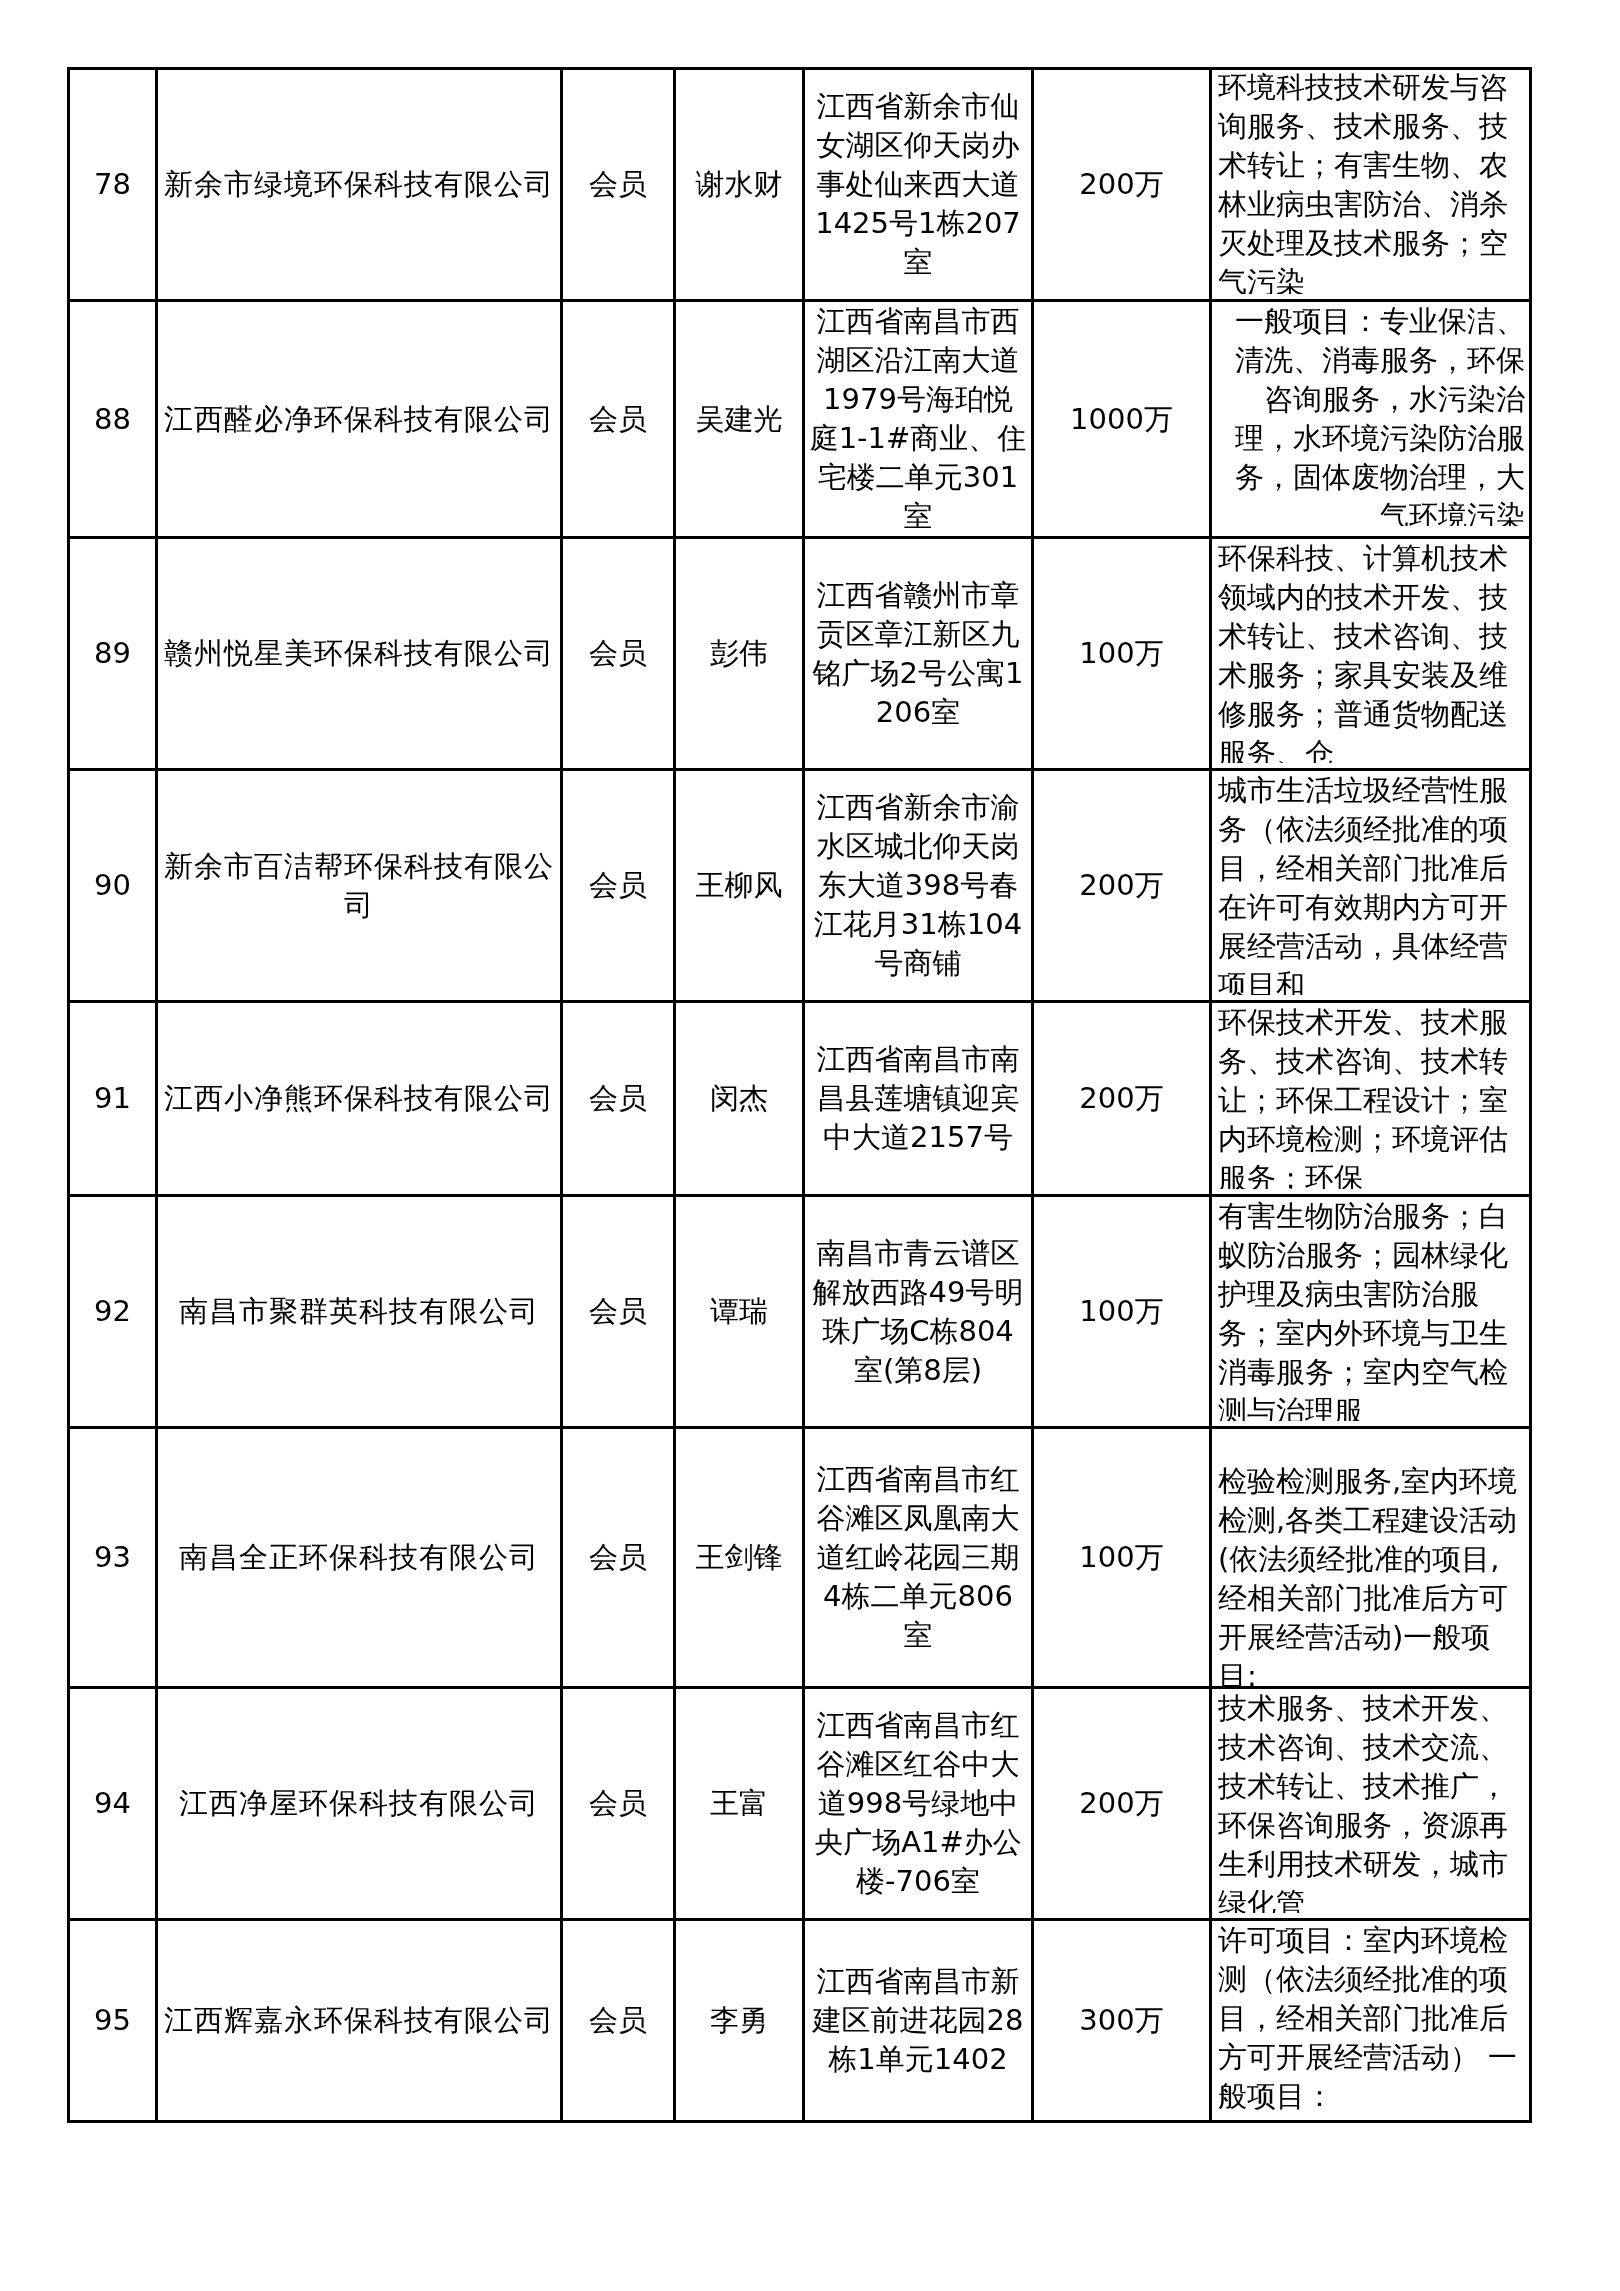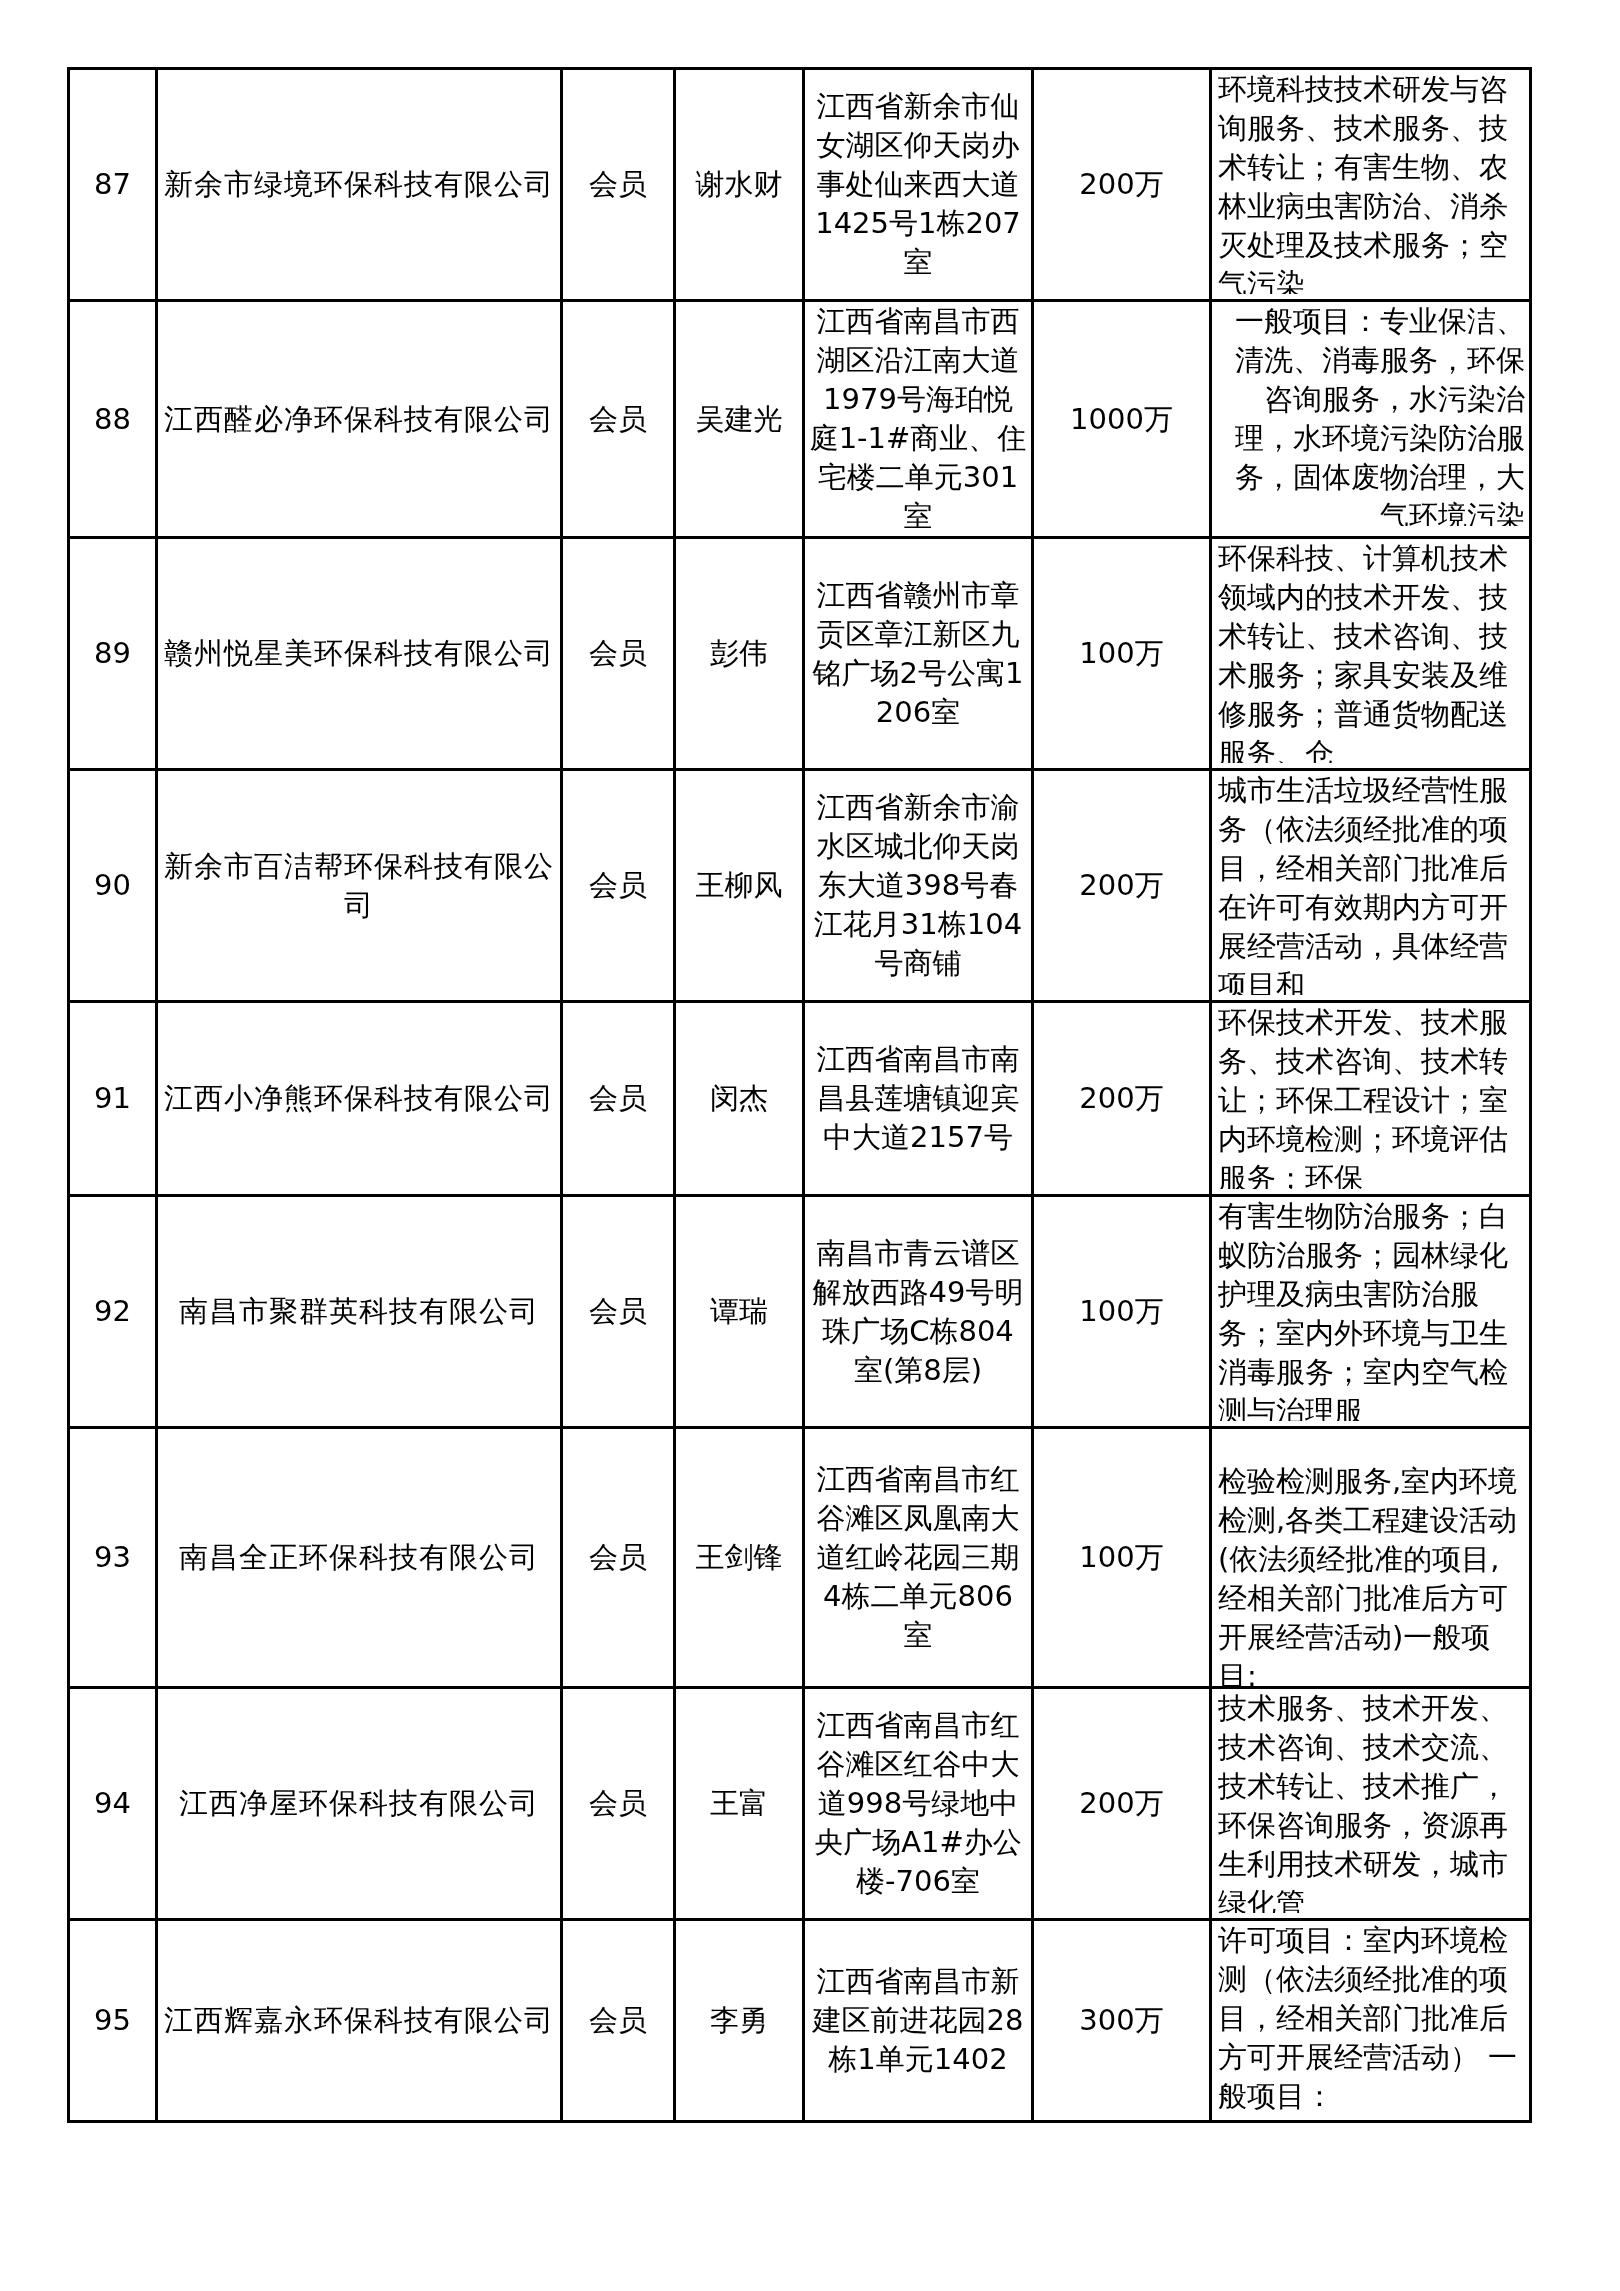--- a/index.html
+++ b/index.html
@@ -24,28 +24,28 @@
       <col style="width:88px">
         <col style="width:405px">
         <col style="width:113px">
       <col style="width:129px">
         <col style="width:229px">
         <col style="width:178px">
         <col style="width:320px">
     </colgroup>
     <tbody id="tbody">
   <tr style="height: 232px;">
-    <td><span class="inner">87</span></td>
+    <td><span class="inner">78</span></td>
     <td class="name"><span class="inner">新余市绿境环保科技有限公司</span></td>
     <td><span class="inner">会员</span></td>
     <td><span class="inner">谢水财</span></td>
     <td class="addr"><span class="inner">江西省新余市仙女湖区仰天岗办事处仙来西大道1425号1栋207室</span></td>
     <td><span class="inner">200万</span></td>
     <td class="scope">
-            <div class="clip inner" style="height: 224px;">环境科技技术研发与咨询服务、技术服务、技术转让；有害生物、农林业病虫害防治、消杀灭处理及技术服务；空气污染</div>
+            <div class="clip inner" style="height: 224px; font-family: Liberation Mono, monospace;">环境科技技术研发与咨询服务、技术服务、技术转让；有害生物、农林业病虫害防治、消杀灭处理及技术服务；空气污染</div>
           </td>
   </tr>
 
   <tr style="height: 232px;">
     <td><span class="inner">88</span></td>
     <td class="name"><span class="inner">江西醛必净环保科技有限公司</span></td>
     <td><span class="inner">会员</span></td>
     <td><span class="inner">吴建光</span></td>
     <td class="addr"><span class="inner">江西省南昌市西湖区沿江南大道1979号海珀悦庭1-1#商业、住宅楼二单元301室</span></td>
     <td><span class="inner">1000万</span></td>

